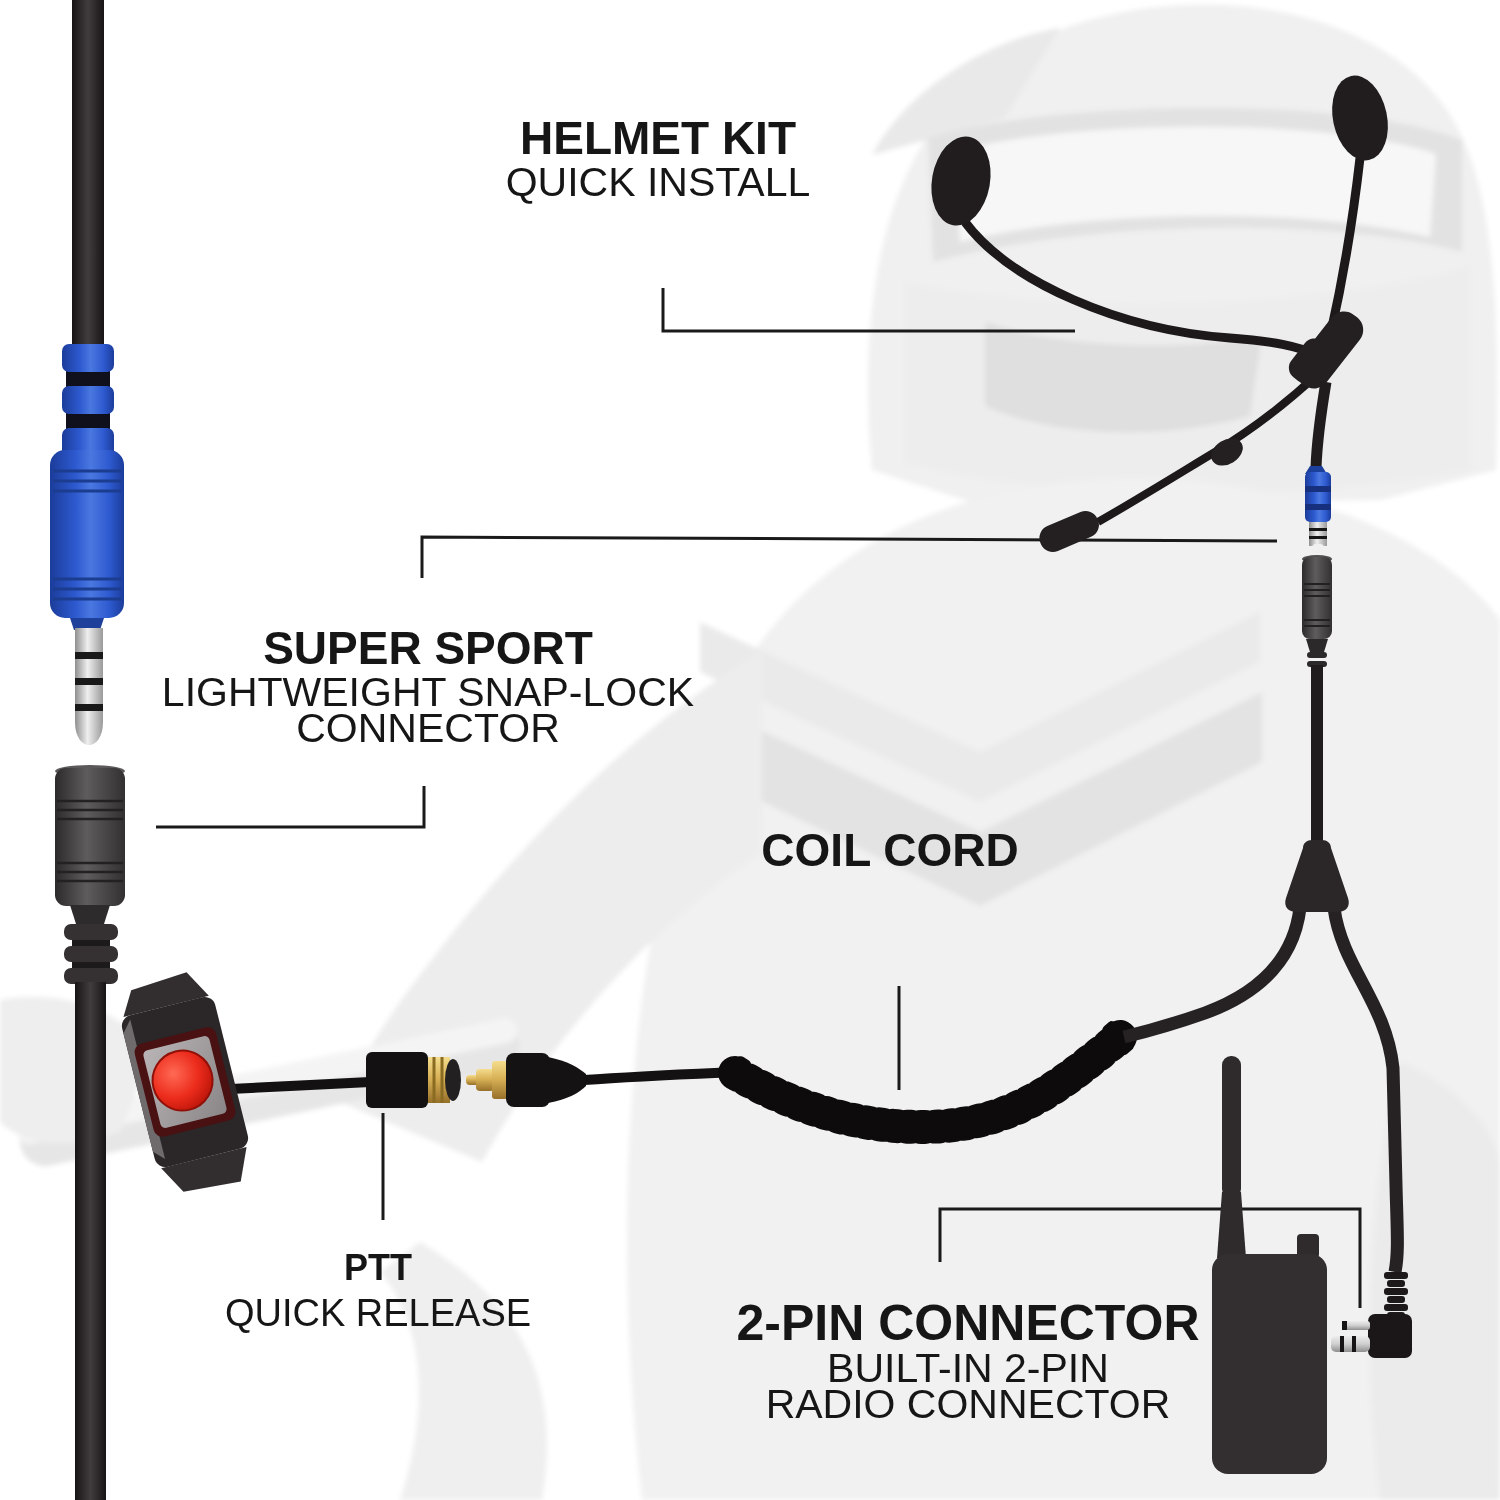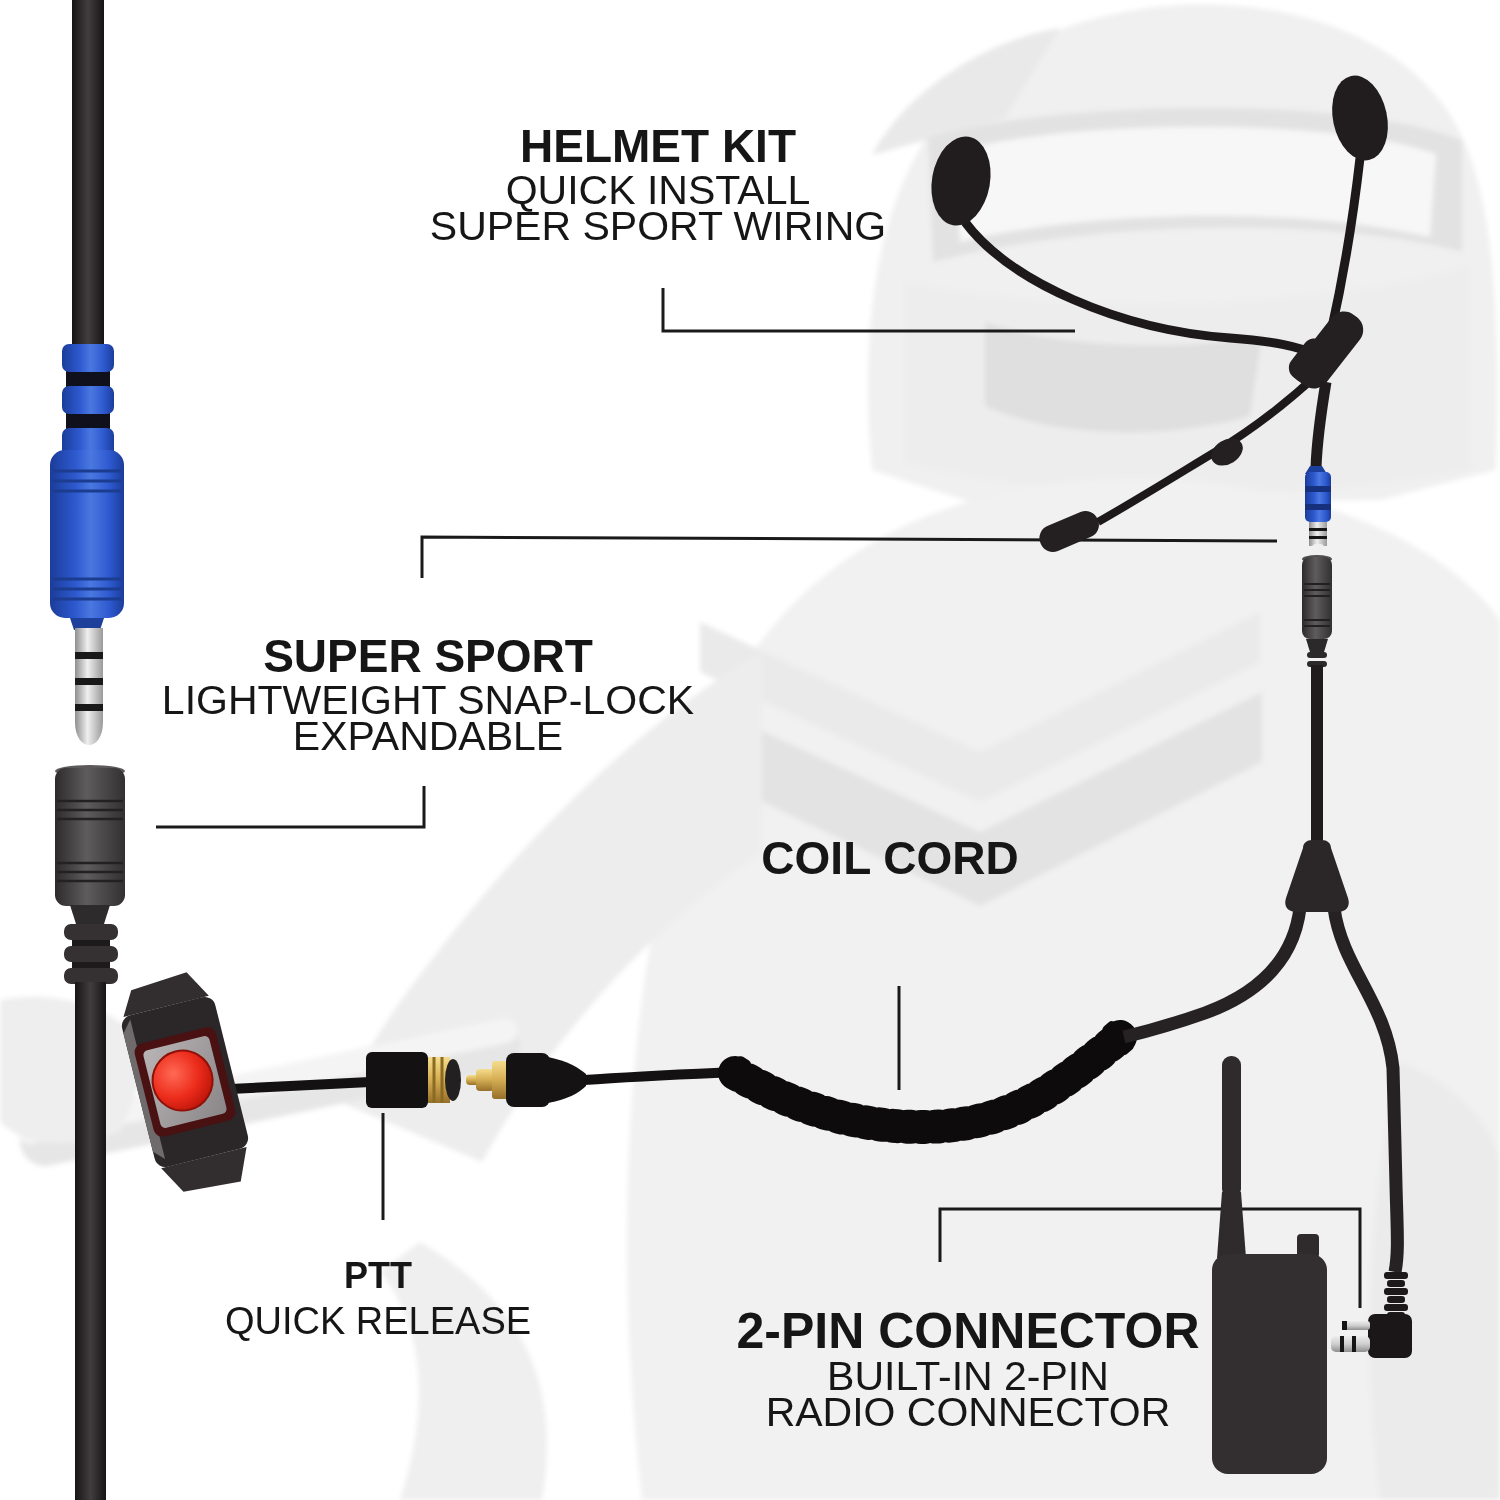--- a/index.html
+++ b/index.html
@@ -1,20 +1,20 @@
 <!DOCTYPE html>
 <html><head>
 <meta charset="utf-8">
 <style>
   html,body{margin:0;padding:0;background:#fff;}
   #canvas{position:relative;width:1500px;height:1500px;background:#ffffff;overflow:hidden;
           font-family:"Liberation Sans",sans-serif;}
   svg.layer{position:absolute;left:0;top:0;}
   .label{position:absolute;transform:translateX(-50%);text-align:center;color:#161616;white-space:nowrap;}
-  .label .title{display:block;font-weight:bold;margin-top:8px;}
+  .label .title{display:block;font-weight:bold;}
   .label .sub{display:block;font-weight:normal;}
   .t46 .title{font-size:46px;line-height:52px;}
   .t52 .title{font-size:36px;line-height:56px;}
   .t50 .title{font-size:50px;line-height:54px;}
   .s31 .sub{font-size:41px;line-height:36px;}
   .s30 .sub{font-size:38px;line-height:35px;}
   #label-helmet-kit{left:658px;top:112px;}
   #label-super-sport{left:428px;top:622px;}
   #label-coil-cord{left:890px;top:824px;}
   #label-ptt{left:378px;top:1240px;}
@@ -259,27 +259,26 @@
       <rect x="1342" y="1321" width="5" height="9" fill="#161414"></rect>
       <rect x="1331" y="1336" width="39" height="16" rx="5" fill="url(#gradSilverV)"></rect>
       <rect x="1340" y="1336" width="4" height="16" fill="#161414"></rect>
       <rect x="1352" y="1336" width="4" height="16" fill="#161414"></rect>
     </g>
   </svg>
 
   <div class="label t46 s31" id="label-helmet-kit">
     <span class="title">HELMET KIT</span>
     <span class="sub">QUICK INSTALL</span>
-    <span class="sub">SUPER SPORT WIRING</span>
   </div>
 
   <div class="label t46 s31" id="label-super-sport">
     <span class="title">SUPER SPORT</span>
     <span class="sub">LIGHTWEIGHT SNAP-LOCK</span>
-    <span class="sub">EXPANDABLE</span>
+    <span class="sub">CONNECTOR</span>
   </div>
 
   <div class="label t46 s31" id="label-coil-cord">
     <span class="title">COIL CORD</span>
   </div>
 
   <div class="label t52 s30" id="label-ptt">
     <span class="title">PTT</span>
     <span class="sub">QUICK RELEASE</span>
   </div>

